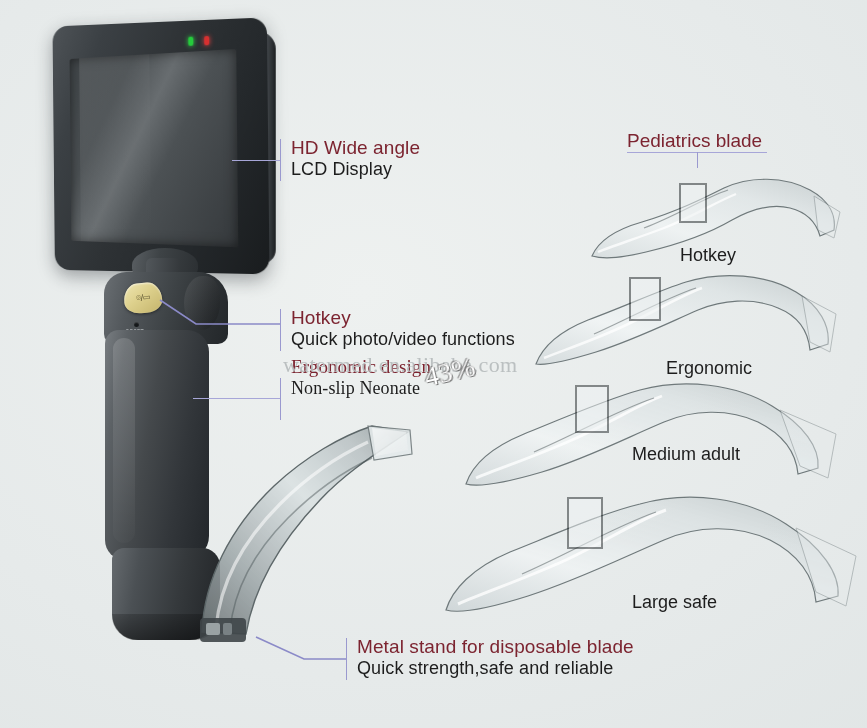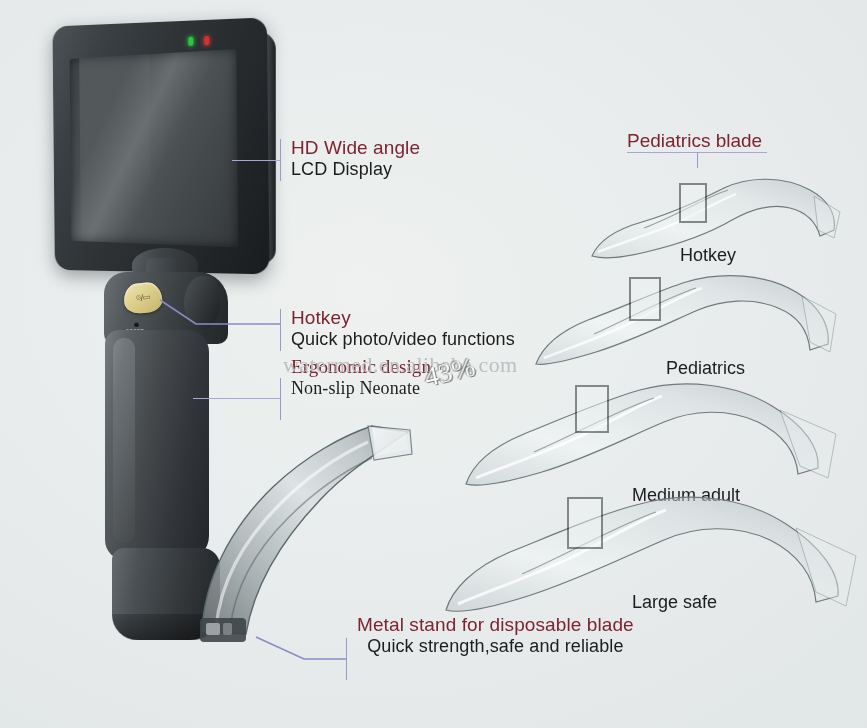--- a/index.html
+++ b/index.html
@@ -284,21 +284,21 @@
   <div class="callout" style="left:291px; top:306px;">
     <div class="hd">Hotkey</div>
     <div class="sub">Quick photo/video functions</div>
   </div>
 
   <div class="callout" style="left:291px; top:355px;font-family:Liberation Serif, serif;">
     <div class="hd">Ergonomic design</div>
     <div class="sub">Non-slip Neonate</div>
   </div>
 
-  <div class="callout" style="left:357px; top:613px;text-align:center;">
+  <div class="callout" style="left:357px; top:635px;">
     <div class="hd">Metal stand for disposable blade</div>
     <div class="sub">Quick strength,safe and reliable</div>
   </div>
 
   <div class="blade-title" style="left:627px; top:130px;">Pediatrics blade</div>
   <div class="blade-title-underline" style="left:627px; top:152px; width:140px;"></div>
   <div class="lead-v" style="left:697px; top:152px; height:16px;"></div>
 
   <svg class="blade-svg" style="left:584px; top:168px; width:260px; height:100px;">
     <defs>
@@ -331,40 +331,40 @@
       </linearGradient>
     </defs>
     <path d="M6,96 C12,80 28,64 58,52 C96,38 130,22 156,14 C192,3 236,6 266,24
              C290,38 300,58 298,76 L280,82 C278,62 268,48 248,40
              C222,29 192,32 168,42 C138,55 104,72 66,84 C40,92 18,98 6,96 Z" fill="url(#gB2)" stroke="#6f797b" stroke-width="1.2"></path>
     <path d="M14,90 C34,82 64,72 94,58 C124,44 150,28 172,20" fill="none" stroke="#ffffff" stroke-width="2.6" opacity=".75"></path>
     <path d="M64,66 C100,50 136,30 166,20" fill="none" stroke="#4e585a" stroke-width="1.1" opacity=".5"></path>
     <rect x="100" y="10" width="30" height="42" fill="#eef2f3" opacity=".5" stroke="#1c2224" stroke-width="2"></rect>
     <path d="M272,28 L306,46 L300,84 L280,74 Z" fill="#e6ebec" opacity=".45" stroke="#798385" stroke-width="1"></path>
   </svg>
-  <div class="blade-label" style="left:666px; top:358px;">Pediatrics</div>
+  <div class="blade-label" style="left:666px; top:358px;">Ergonomic</div>
 
   <svg class="blade-svg" style="left:460px; top:380px; width:380px; height:120px;">
     <defs>
       <linearGradient id="gB3" x1="0" y1="1" x2="1" y2="0">
         <stop offset="0%" stop-color="#bfc9cc" stop-opacity=".55"></stop>
         <stop offset="35%" stop-color="#f3f7f8" stop-opacity=".55"></stop>
         <stop offset="72%" stop-color="#d4dcde" stop-opacity=".5"></stop>
         <stop offset="100%" stop-color="#a6b0b2" stop-opacity=".55"></stop>
       </linearGradient>
     </defs>
     <path d="M6,104 C12,86 30,68 64,54 C108,36 150,18 180,10 C224,-2 276,4 312,26
              C344,45 360,68 358,88 L338,94 C336,72 322,54 298,42
              C268,28 232,30 204,42 C168,57 128,78 82,92 C48,102 20,108 6,104 Z" fill="url(#gB3)" stroke="#6f797b" stroke-width="1.2"></path>
     <path d="M16,98 C40,88 76,76 112,60 C150,43 180,24 202,16" fill="none" stroke="#ffffff" stroke-width="2.8" opacity=".78"></path>
     <path d="M74,72 C116,54 158,30 194,18" fill="none" stroke="#4e585a" stroke-width="1.2" opacity=".5"></path>
     <rect x="116" y="6" width="32" height="46" fill="#eef2f3" opacity=".5" stroke="#1c2224" stroke-width="2"></rect>
     <path d="M320,30 L376,54 L368,98 L340,86 Z" fill="#e6ebec" opacity=".45" stroke="#798385" stroke-width="1"></path>
   </svg>
-  <div class="blade-label" style="left:632px; top:444px;margin-top:41px;">Medium adult</div>
+  <div class="blade-label" style="left:632px; top:444px;">Medium adult</div>
 
   <svg class="blade-svg" style="left:440px; top:492px; width:420px; height:140px;">
     <defs>
       <linearGradient id="gB4" x1="0" y1="1" x2="1" y2="0">
         <stop offset="0%" stop-color="#bbc5c8" stop-opacity=".55"></stop>
         <stop offset="35%" stop-color="#f3f7f8" stop-opacity=".55"></stop>
         <stop offset="72%" stop-color="#d2dadc" stop-opacity=".5"></stop>
         <stop offset="100%" stop-color="#a3adaf" stop-opacity=".55"></stop>
       </linearGradient>
     </defs>

